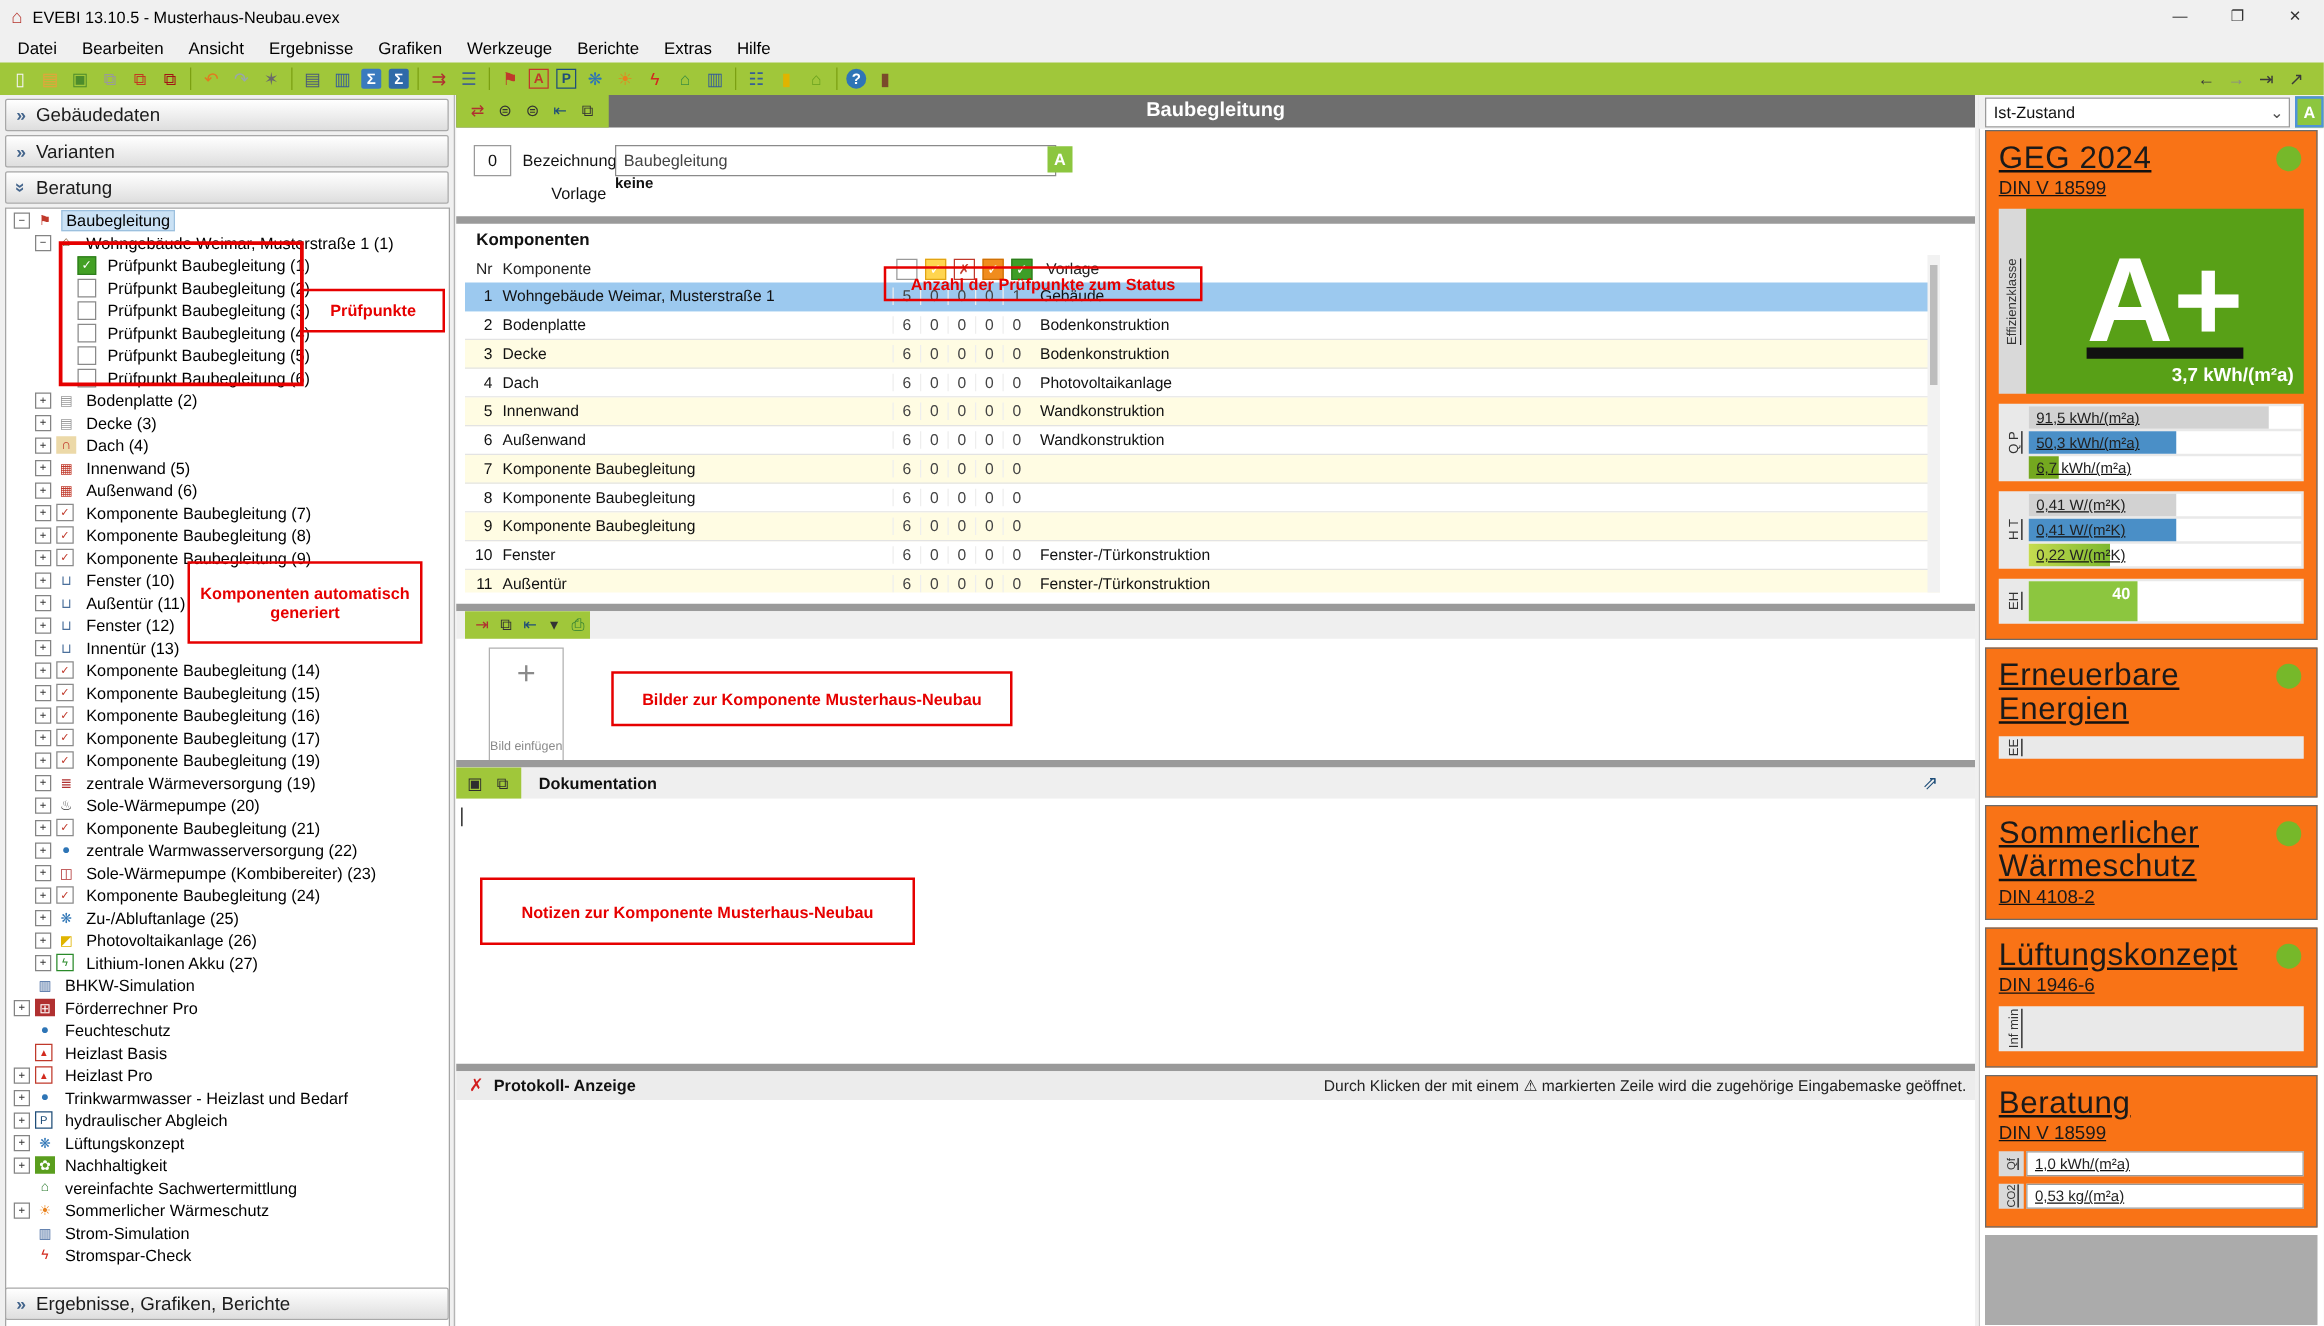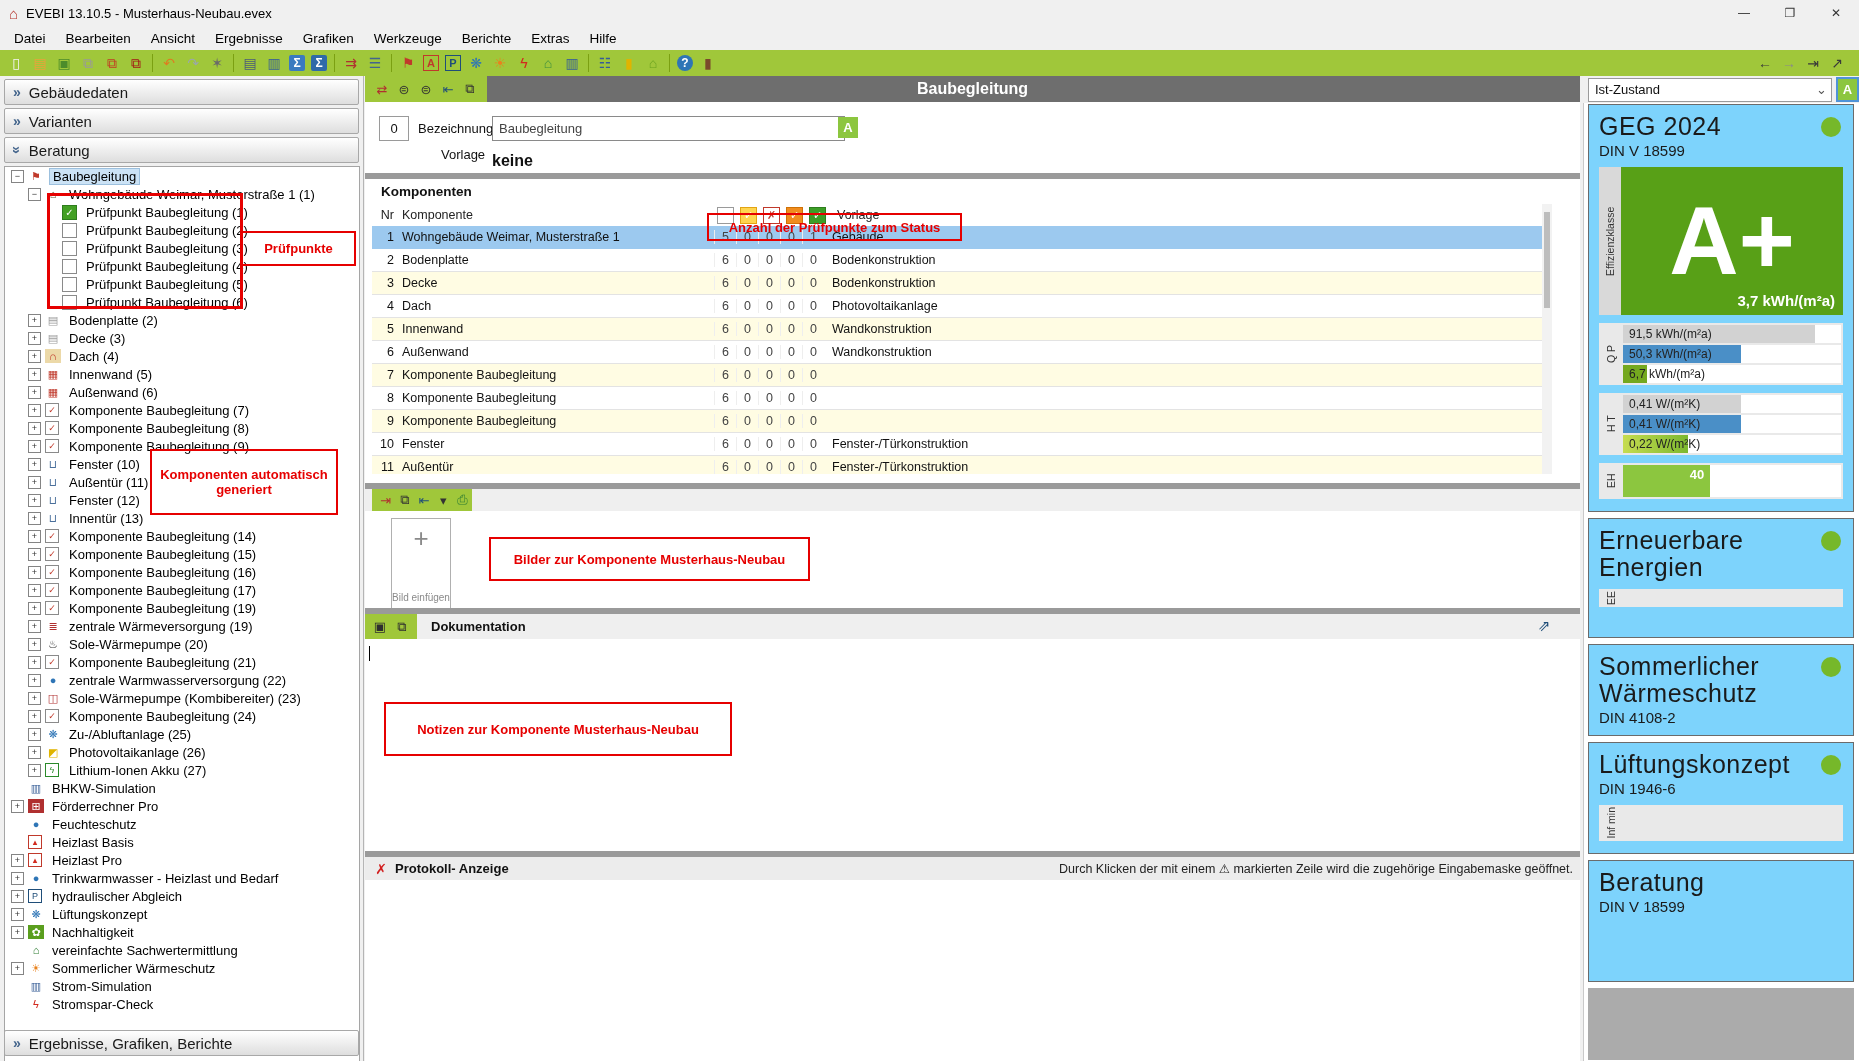--- a/index.html
+++ b/index.html
@@ -47,21 +47,21 @@
   
   #numbox{left:379px;top:116px;width:28px;height:23px;border:1px solid #9a9a9a;background:#fff;
           display:flex;align-items:center;justify-content:center;font-size:13px;}
   #bez-label{left:418px;top:121px;font-size:13px;}
   #bez-input{left:492px;top:116px;width:345px;height:23px;border:1px solid #8a8a8a;background:#fff;
              display:flex;align-items:center;padding-left:6px;font-size:13px;color:#444;}
   .a-btn{width:20px;height:21px;background:#8cc63f;color:#fff;font-weight:bold;font-size:13px;
          display:flex;align-items:center;justify-content:center;}
   #bez-abtn{left:838px;top:117px;}
   #vorlage-label{left:441px;top:147px;font-size:13px;}
-  #vorlage-value{left:492px;top:152px;font-size:16px;font-weight:bold;}
+  #vorlage-value{left:492px;top:139px;font-size:12px;font-weight:bold;}
   .hdivider{height:6px;background:#9a9a9a;}
   
   #komp-title{left:381px;top:184px;font-size:13.5px;font-weight:bold;}
   #table{left:372px;top:204px;width:1180px;height:270px;overflow:hidden;}
   .trow{height:22px;display:flex;align-items:center;font-size:12.5px;border-bottom:1px solid #e3e3e3;}
   .trow .nr{width:22px;text-align:right;padding-right:4px;flex:none;}
   .trow .comp{width:312px;padding-left:4px;flex:none;}
   .trow .cnt{width:21px;text-align:center;flex:none;color:#444;border-left:1px solid #eee;}
   .trow .vorlage{width:178px;padding-left:8px;flex:none;}
   .trow.yellow{background:#fffce3;}
@@ -92,21 +92,21 @@
   
   .anno{border:2px solid #e60000;color:#e60000;font-weight:bold;font-size:13px;
         display:flex;align-items:center;justify-content:center;text-align:center;background:transparent;z-index:50;}
   #anno-tree-outline{left:47px;top:193px;width:190px;height:110px;border:3px solid #e60000;z-index:50;pointer-events:none;}
   
   #rightpanel{left:1583px;top:76px;width:276px;height:985px;background:#ffffff;border-left:1px solid #c9c9c9;}
   #variant-row{left:1583px;top:76px;width:276px;height:27px;background:#f0f0f0;display:flex;align-items:center;}
   #variant-select{width:243px;height:22px;background:#fff;border:1px solid #9a9a9a;margin-left:5px;
                   display:flex;align-items:center;justify-content:space-between;font-size:13px;padding:0 4px 0 6px;}
   #variant-abtn{margin-left:4px;border:2px solid #4f93d8;}
-  .card{position:absolute;left:1588px;width:266px;background:#7dd3fc;border:1px solid #6b6b6b;box-sizing:border-box;padding:8px 10px;}
+  .card{position:absolute;left:1588px;width:266px;background:#f97316;border:1px solid #6b6b6b;box-sizing:border-box;padding:8px 10px;text-decoration:underline;}
   .card-title{font-size:25px;color:#1a1a1a;letter-spacing:0.5px;line-height:1.08;}
   .card-sub{font-size:15px;color:#1a1a1a;margin-top:2px;}
   .dot{position:absolute;right:12px;top:12px;width:20px;height:20px;border-radius:50%;background:#76b82a;}
   .vgroup{display:flex;background:#e9e9e9;padding:2px;margin-top:8px;}
   .vlabel{width:20px;display:flex;align-items:center;justify-content:center;
           writing-mode:vertical-rl;transform:rotate(180deg);font-size:10.5px;color:#333;}
   .barstack{flex:1;display:flex;flex-direction:column;gap:2px;margin-left:2px;}
   .bar{position:relative;height:18px;background:#fff;overflow:visible;}
   .bar .fill{position:absolute;left:0;top:0;bottom:0;}
   .bar .txt{position:relative;font-size:12px;color:#222;line-height:18px;padding-left:6px;white-space:nowrap;}
@@ -777,15 +777,25 @@
   <div class="card-title">Lüftungskonzept</div>
   <div class="card-sub">DIN 1946-6</div>
   <div class="vgroup" id="lu-group">
       <div class="vlabel">Inf min</div>
     </div>
 </div>
 
 <div class="card" style="top:860px;height:122px;">
   <div class="card-title">Beratung</div>
   <div class="card-sub">DIN V 18599</div>
+  <div id="beratung-rows">
+      <div style="display: flex; margin-top: 6px; height: 20px;">
+        <div class="minilabel">Qf</div>
+        <div class="whitebar">1,0 kWh/(m²a)</div>
+      </div>
+      <div style="display: flex; margin-top: 6px; height: 20px;">
+        <div class="minilabel">CO2</div>
+        <div class="whitebar">0,53 kg/(m²a)</div>
+      </div>
+    </div>
 </div>
 
 <div class="abs" id="gray-block"></div>
 
 </body></html>

